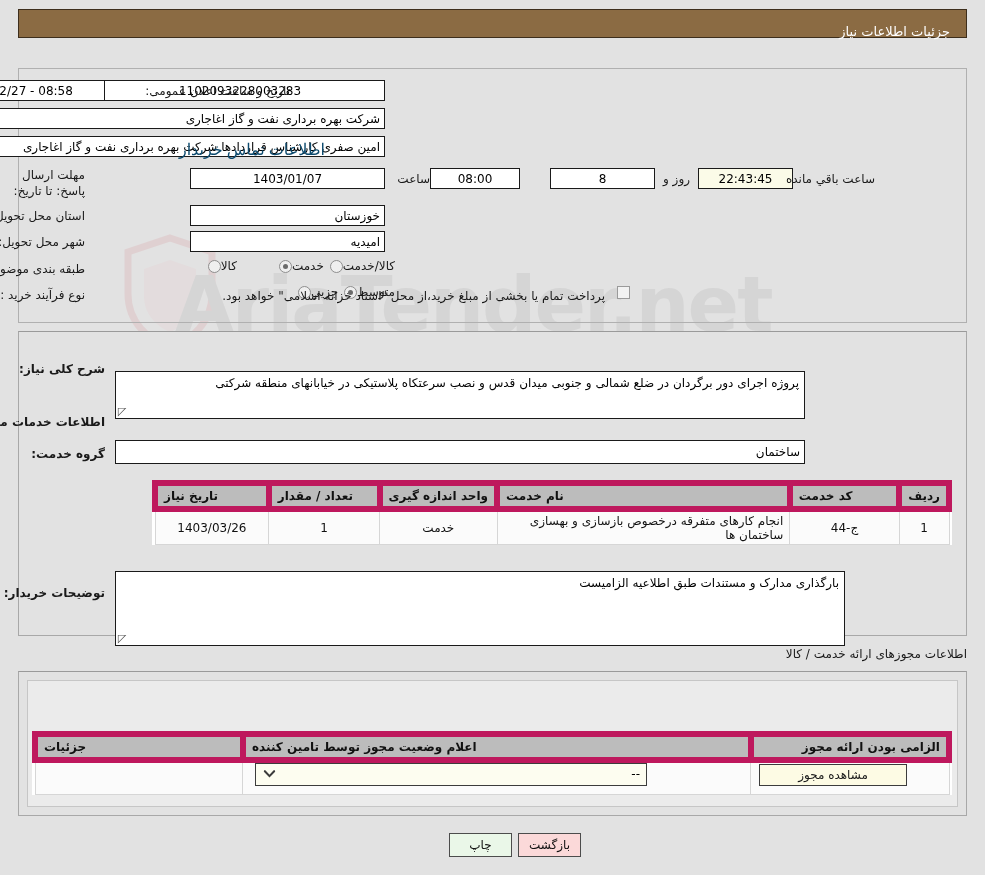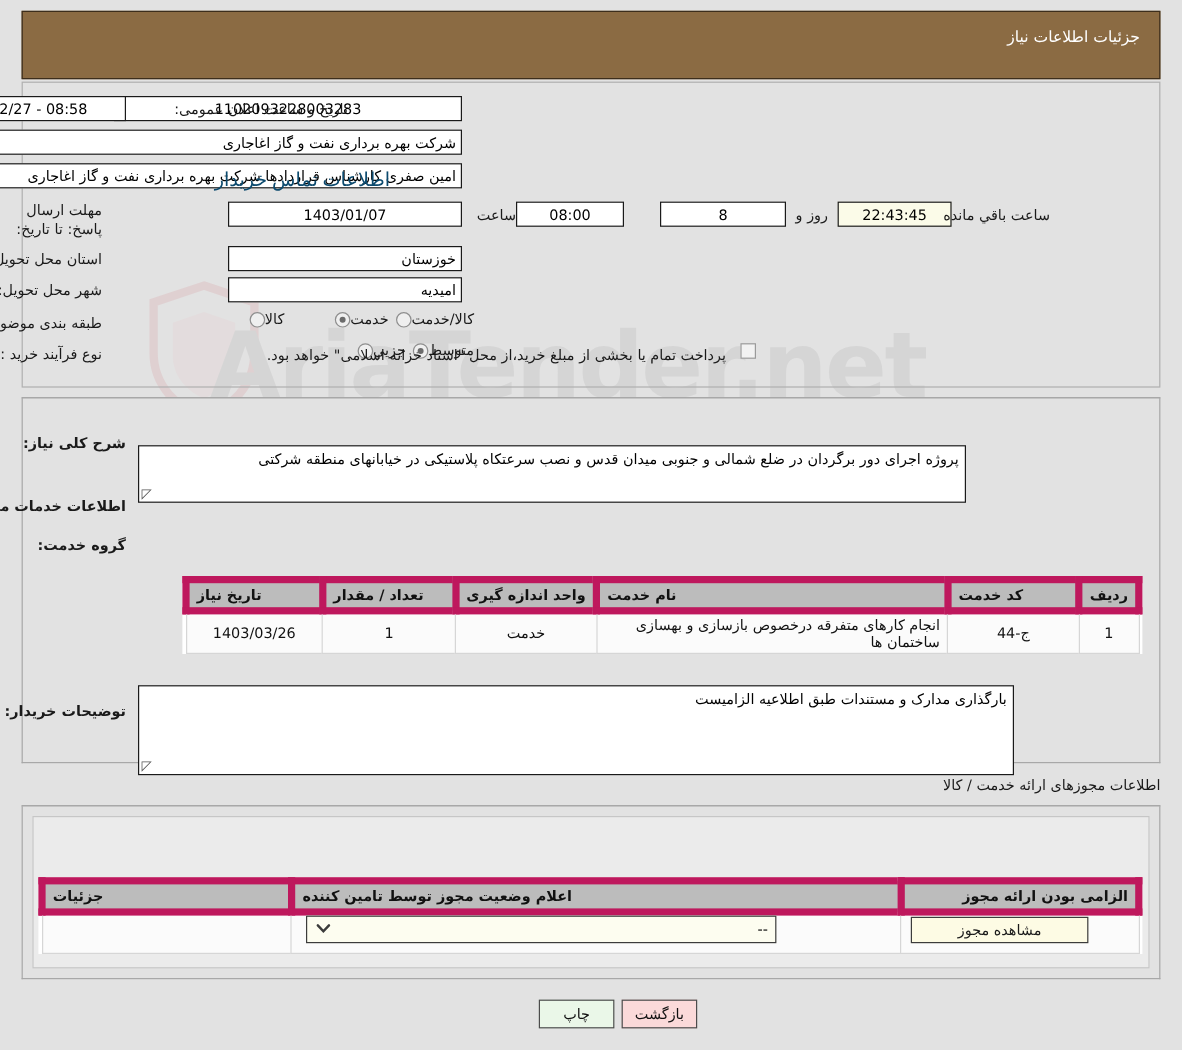--- a/index.html
+++ b/index.html
@@ -42,21 +42,21 @@
   .wm-shield {
     position: absolute;
     left: 122px; top: 44px;
     width: 96px; height: 118px;
   }
 
   
   .titlebar {
     position: absolute;
     left: 18px; top: 9px;
-    width: 949px; height: 57px;
+    width: 949px; height: 29px;
     background: #8b6b43;
     border: 1px solid #3d2e1c;
     z-index: 3;
   }
   .titlebar .t-text {
     position: absolute;
     right: 16px; top: 14px;
     color: #ffffff;
     font-size: 13px;
   }
@@ -350,20 +350,21 @@
 
   <div class="lbl lbl-b" style="right:880px; top:362px;">شرح کلی نیاز:</div>
   <div class="tarea" style="right:180px; top:348px; width:690px; height:48px;">
     <span>پروژه اجرای دور برگردان در ضلع شمالی و جنوبی میدان قدس و نصب سرعتکاه پلاستیکی در خیابانهای منطقه شرکتی</span>
     <span class="resizer">◹</span>
   </div>
 
   <div class="lbl lbl-b" style="right:880px; top:415px;">اطلاعات خدمات مورد نیاز</div>
 
   <div class="lbl lbl-b" style="right:880px; top:447px;">گروه خدمت:</div>
+  <div class="fld right" style="right:180px; top:440px; width:690px; height:24px; line-height:20px;">ساختمان</div>
 
   <table class="grid" style="right:33px; top:480px; width:800px;">
     <thead>
       <tr>
         <th style="width:35px;">ردیف</th>
         <th style="width:112px;">کد خدمت</th>
         <th style="width:308px;">نام خدمت</th>
         <th style="width:117px;">واحد اندازه گیری</th>
         <th style="width:112px;">تعداد / مقدار</th>
         <th style="width:116px;">تاریخ نیاز</th>

